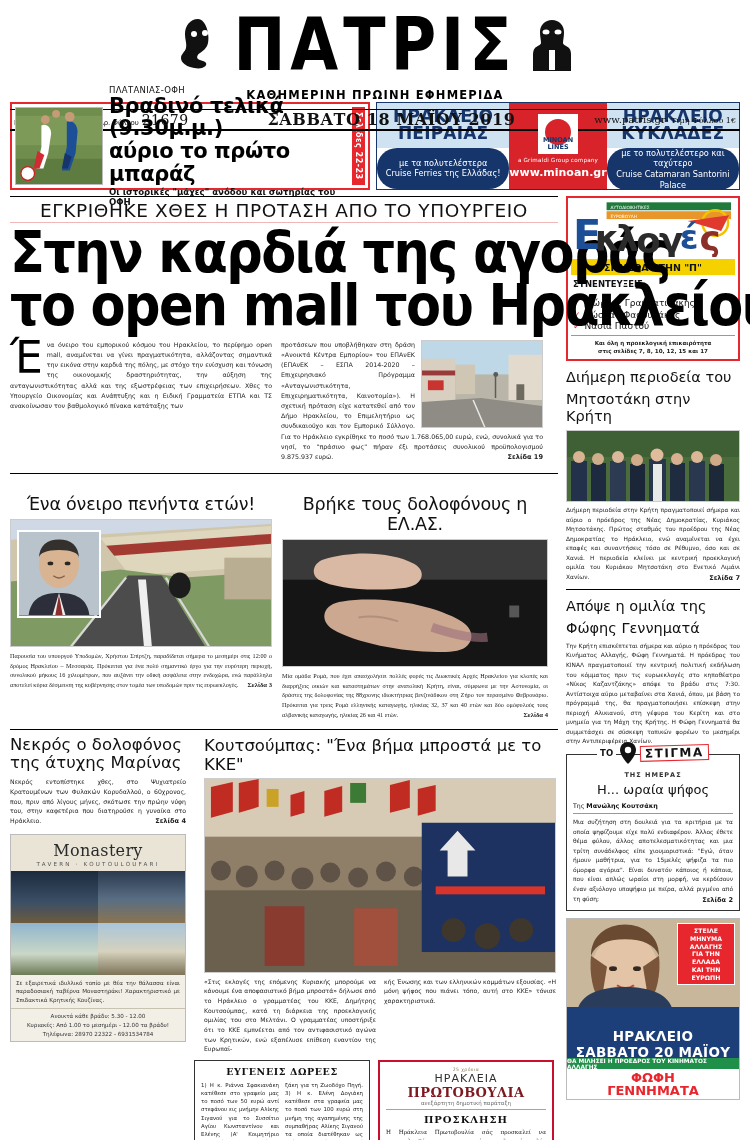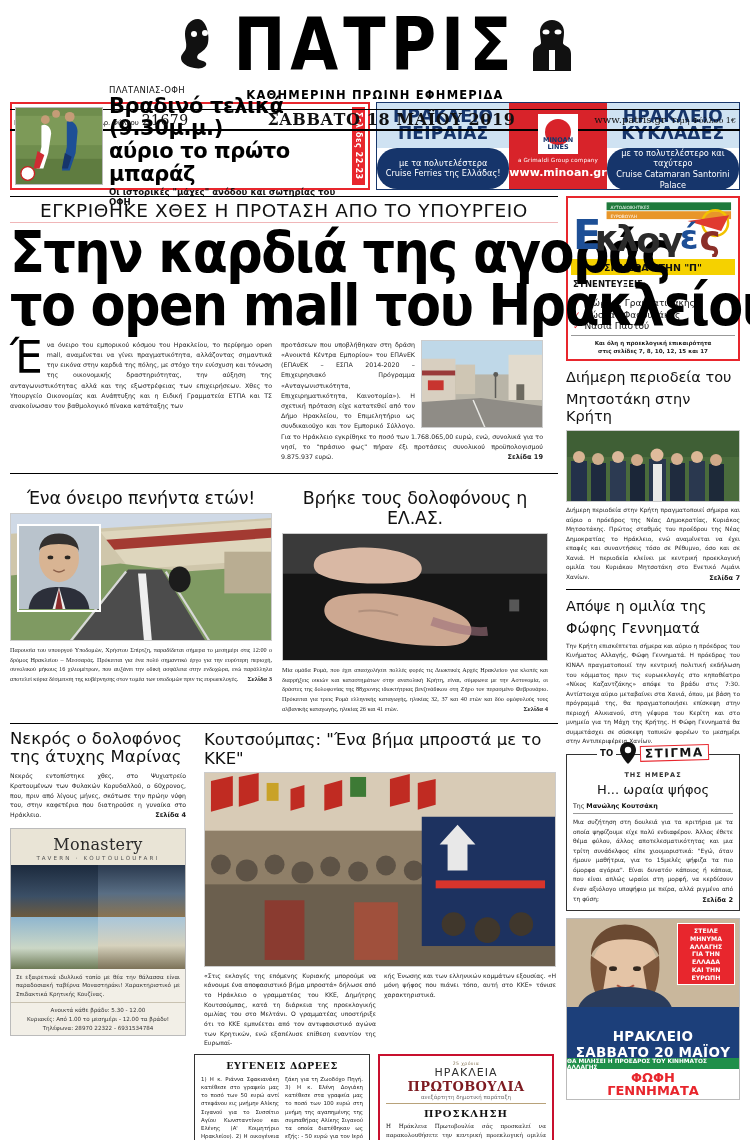--- a/index.html
+++ b/index.html
@@ -112,21 +112,21 @@
     font-family: "DejaVu Sans", sans-serif; color: #000;
   }
   .lead-photo {
     width: 122px; height: 88px; border: 1px solid #ccc; position: relative; overflow: hidden; float: right;
     margin: 0 0 3px 6px;
     background: linear-gradient(#b9d6ea 0%, #cfe3f0 38%, #bdbdb5 39%, #9a9a92 72%, #7d7d77 100%);
   }
   .pgref { font-weight: 700; font-size: 6.6px; float: right; }
 
   
-  .midrow { display: flex; gap: 10px; margin-top: 10px; border-top: 1.5px solid #000; padding-top: 14px; }
+  .midrow { display: flex; gap: 10px; margin-top: 10px; border-top: 1.5px solid #000; padding-top: 20px; }
   .mid-a { width: 262px; }
   .mid-b { width: 266px; }
   .mid-h { font-size: 17.5px; text-align: center; letter-spacing: -.2px; margin-bottom: 5px; color: #111; }
   .mid-photo { width: 100%; height: 128px; position: relative; overflow: hidden; border: 1px solid #ccc; }
   .mid-text { font-size: 6.2px; line-height: 1.6; text-align: justify; margin-top: 4px; color: #222; font-family: Liberation Serif, serif; }
 
   
   .lowrow { display: flex; gap: 18px; margin-top: 8px; border-top: 1.5px solid #000; padding-top: 6px; }
   .low-a { width: 176px; }
   .low-b { width: 352px; }

